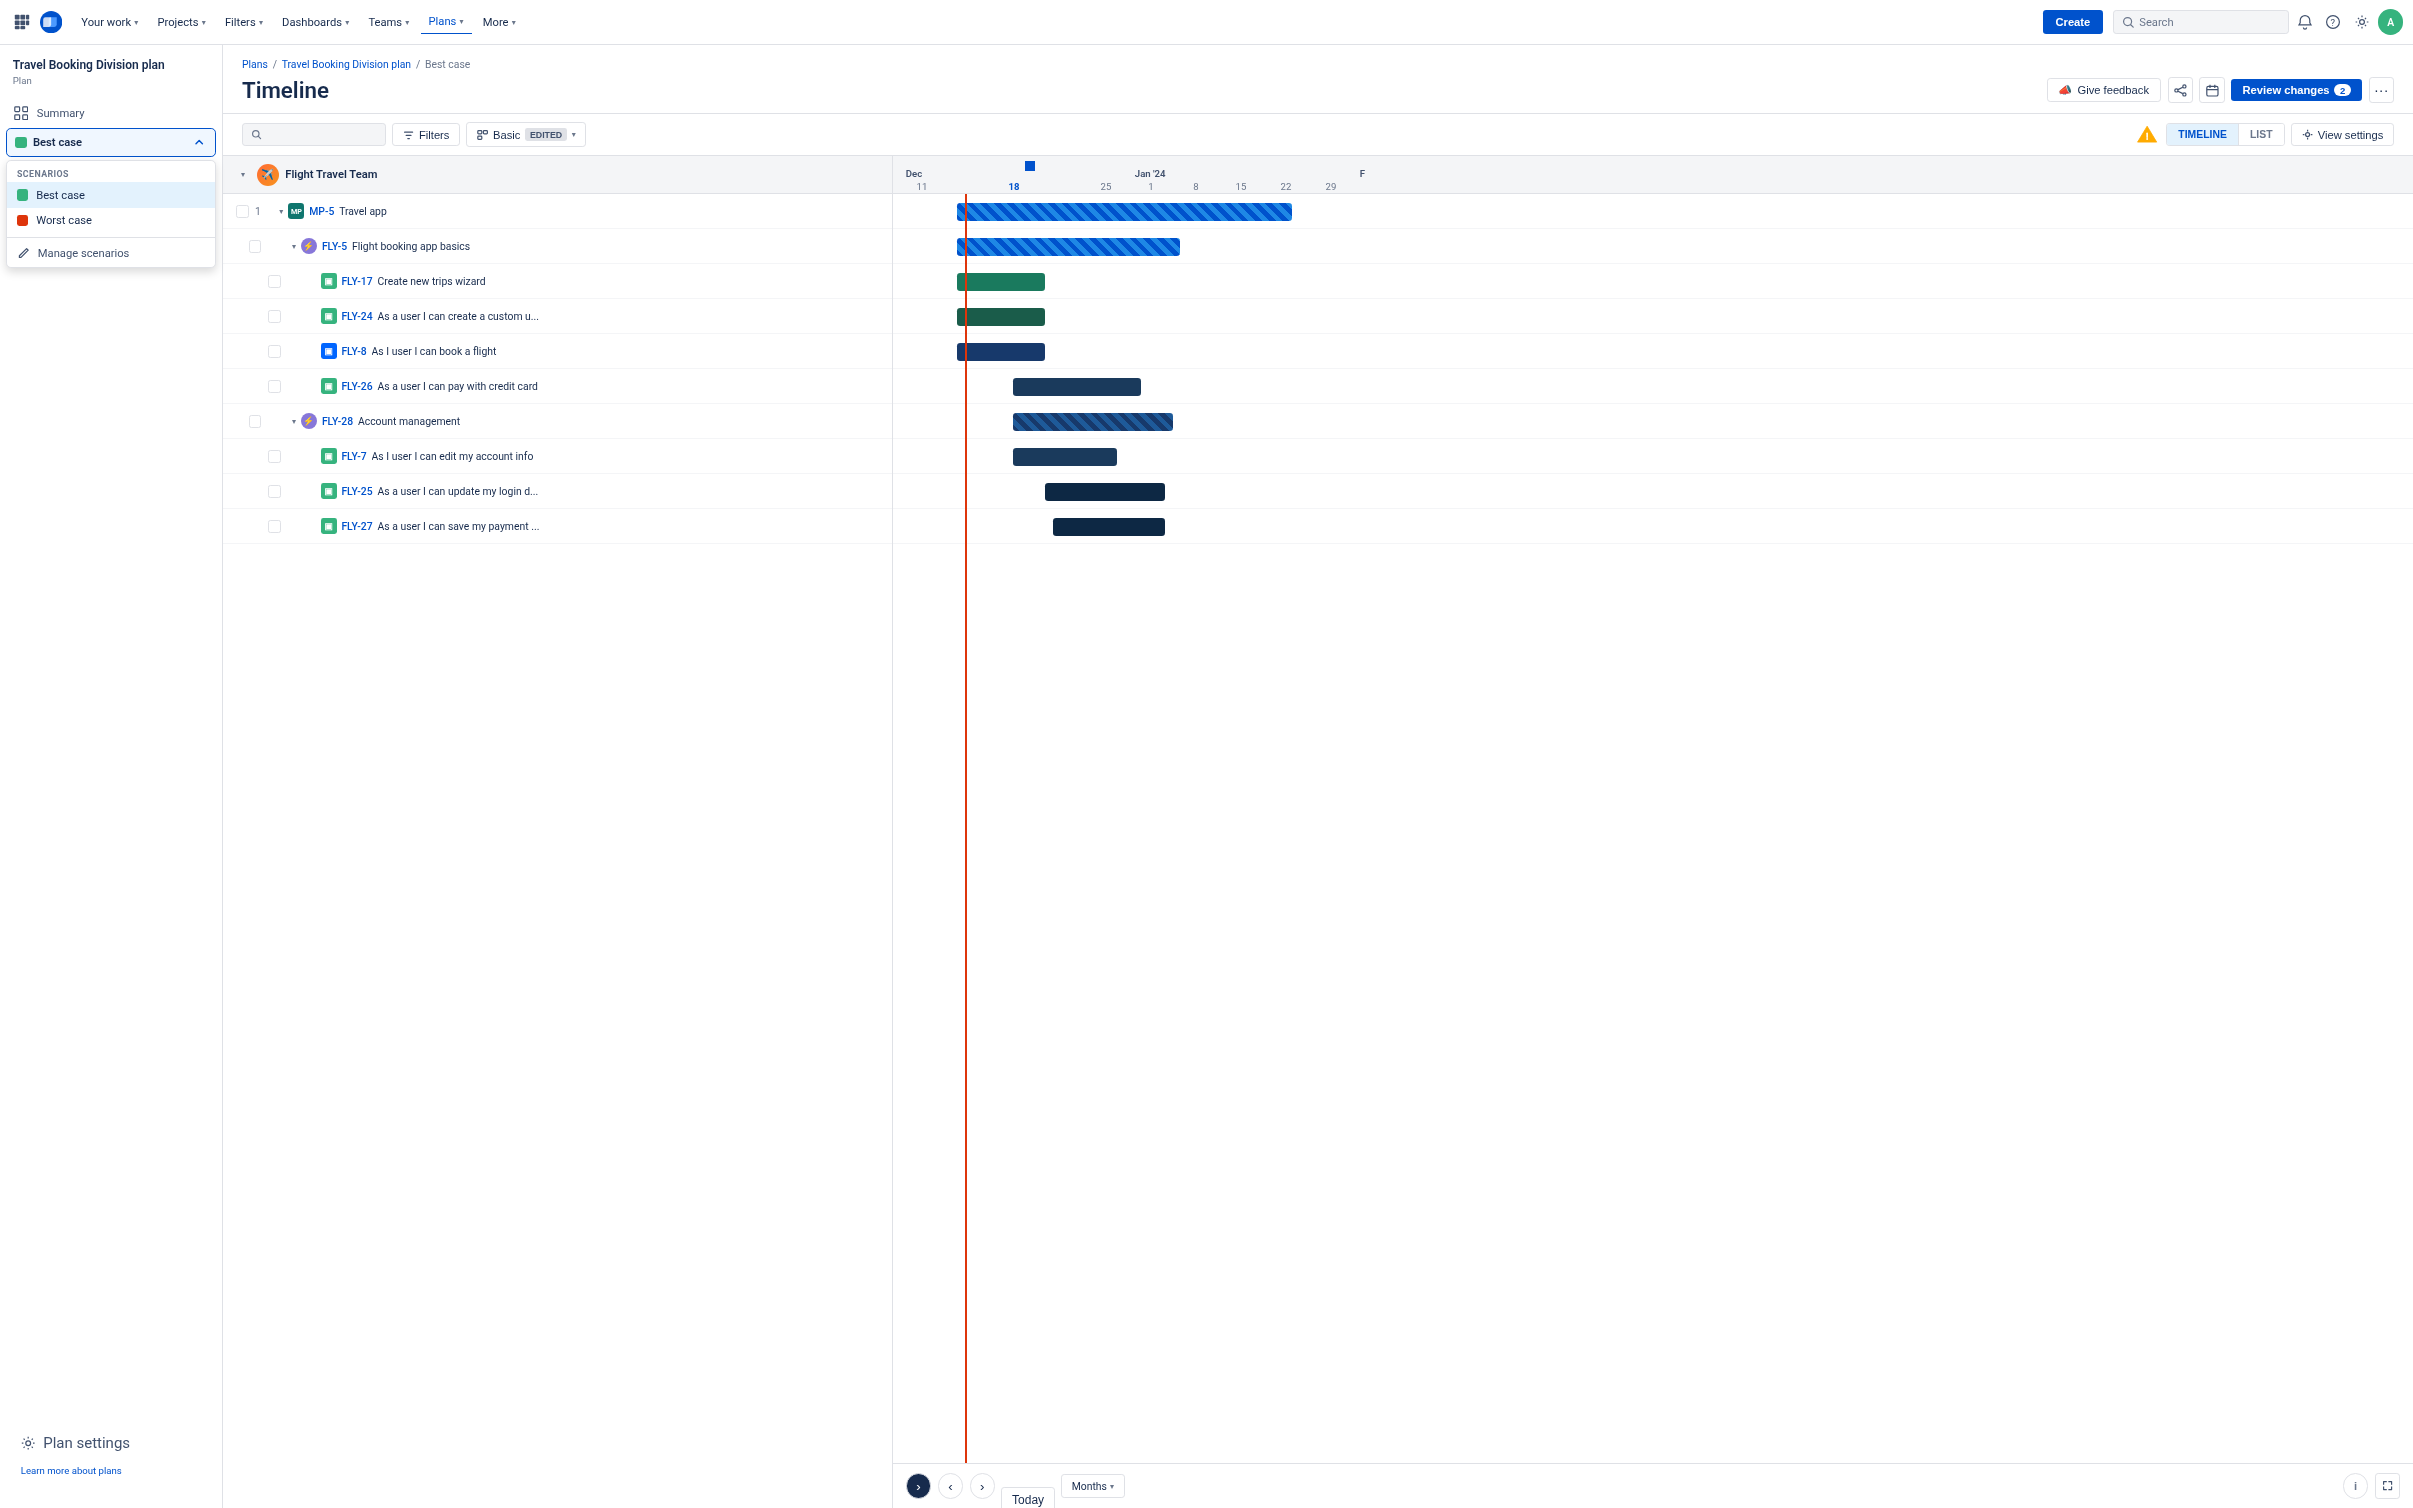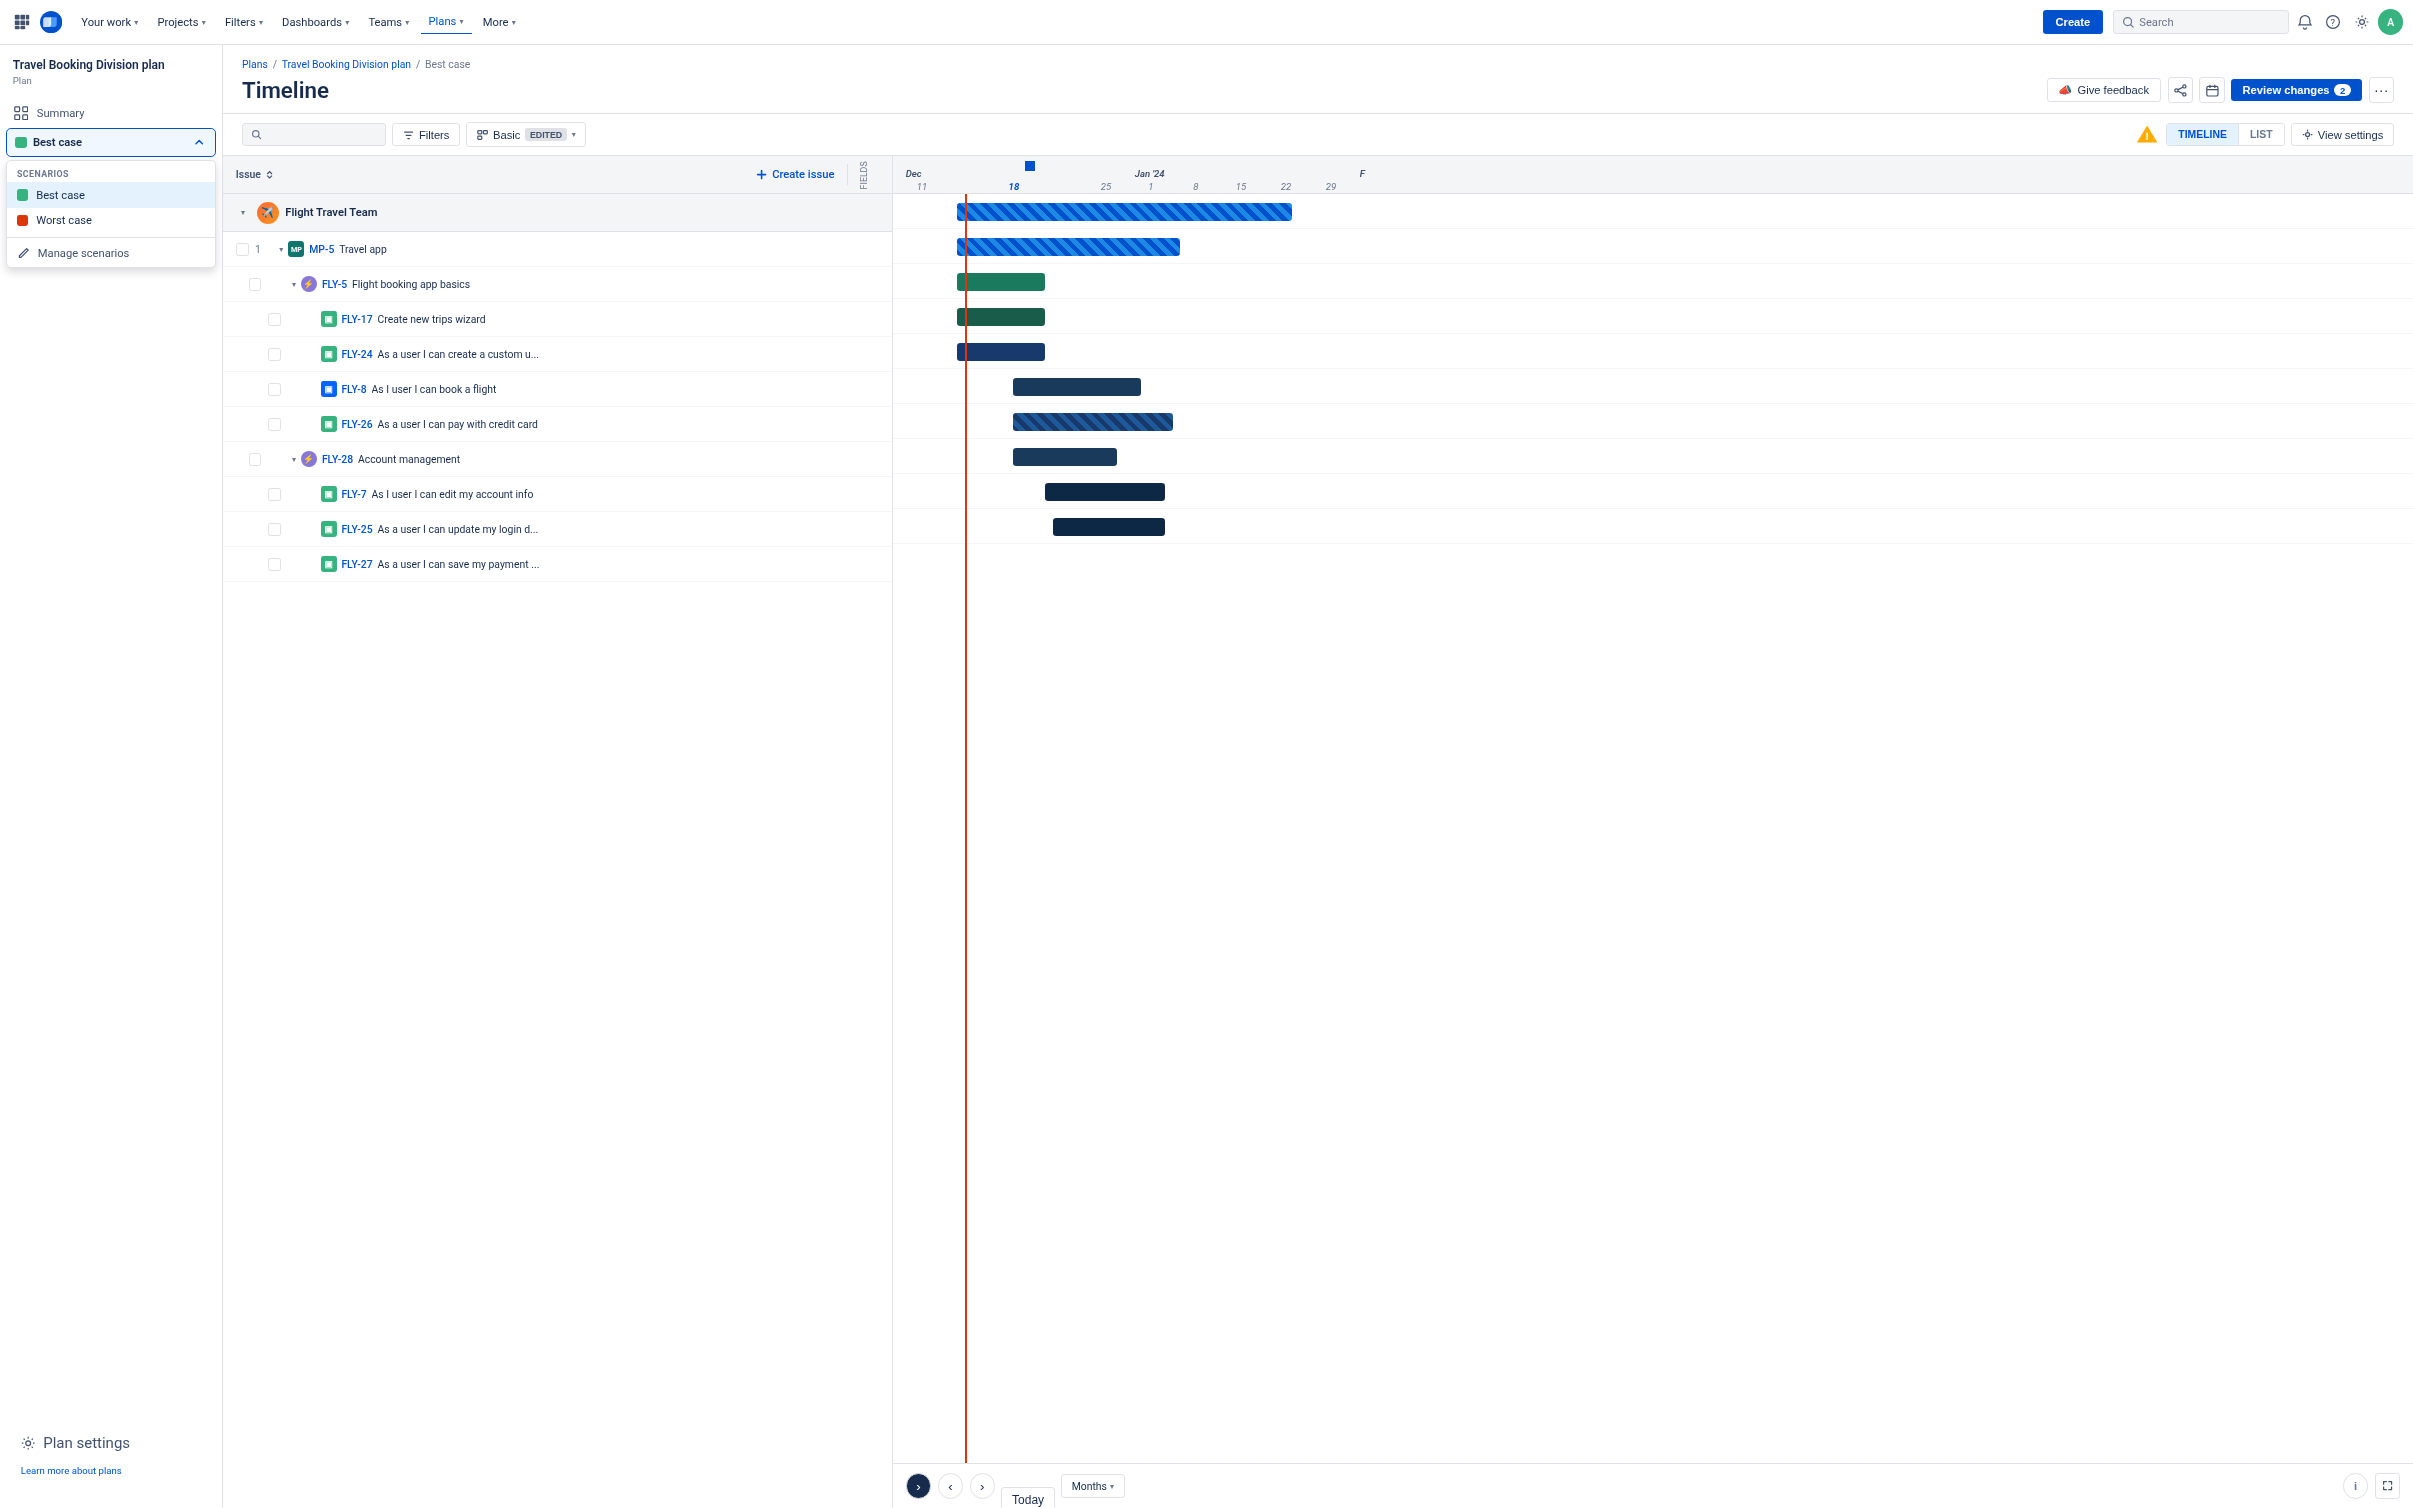--- a/index.html
+++ b/index.html
@@ -355,37 +355,20 @@
           <circle cx="7" cy="7" r="2.5" stroke="#42526e" stroke-width="1.5"></circle>
           <path d="M7 1v2M7 11v2M1 7h2M11 7h2" stroke="#42526e" stroke-width="1.5"></path>
         </svg>
         <span>View settings</span>
       </button>
     </div>
 
     <div class="timeline-area">
 
       <div class="issue-table">
-        <div class="issue-table-header">
-          <div class="issue-col-header">
-            <span>Issue</span>
-            <svg width="9.6" height="9.6" fill="none" viewBox="0 0 12 12">
-              <path d="M4 5l3-3 3 3M4 7l3 3 3-3" stroke="#42526e" stroke-width="1.5"></path>
-            </svg>
-          </div>
-          <div class="create-issue-btn">
-            <svg width="11.2" height="11.2" fill="none" viewBox="0 0 14 14">
-              <path d="M7 2v10M2 7h10" stroke="#0052cc" stroke-width="2" stroke-linecap="round"></path>
-            </svg>
-            <span>Create issue</span>
-          </div>
-          <div style="width:32px;display:flex;align-items:center;justify-content:center;border-left:0.8px solid #dfe1e6;height:100%;margin-left:6.4px;">
-            <span class="fields-label">FIELDS</span>
-          </div>
-        </div>
         <div class="issue-rows">
 
           <div class="group-header-row">
             <div class="expand-btn">▾</div>
             <div class="group-team-avatar">✈️</div>
             <span class="group-name">Flight Travel Team</span>
           </div>
 
           <div class="issue-row">
             <div class="checkbox"></div>
@@ -476,21 +459,21 @@
             <span class="issue-key">FLY-27</span>
             <span class="issue-title">As a user I can save my payment ...</span>
           </div>
         </div>
       </div>
 
       <div class="gantt-area">
 
         <div class="gantt-header">
           <div style="display:flex;flex-direction:column;width:100%;padding:3.2px 0 0;">
-            <div style="display:flex;padding:0 6.4px;font-style:italic;">
+            <div style="display:flex;padding:0 6.4px;">
               <div style="display:flex;flex-direction:column;">
                 <span style="font-size:9.6px;font-weight:600;color:#42526e;padding:0 6.4px;">Dec</span>
                 <div style="display:flex;gap:47px;">
                   <div class="gantt-date">11</div>
                   <div class="gantt-date today">18</div>
                   <div class="gantt-date">25</div>
                 </div>
               </div>
               <div style="display:flex;flex-direction:column;">
                 <span style="font-size:9.6px;font-weight:600;color:#42526e;padding:0 6.4px;">Jan '24</span>

